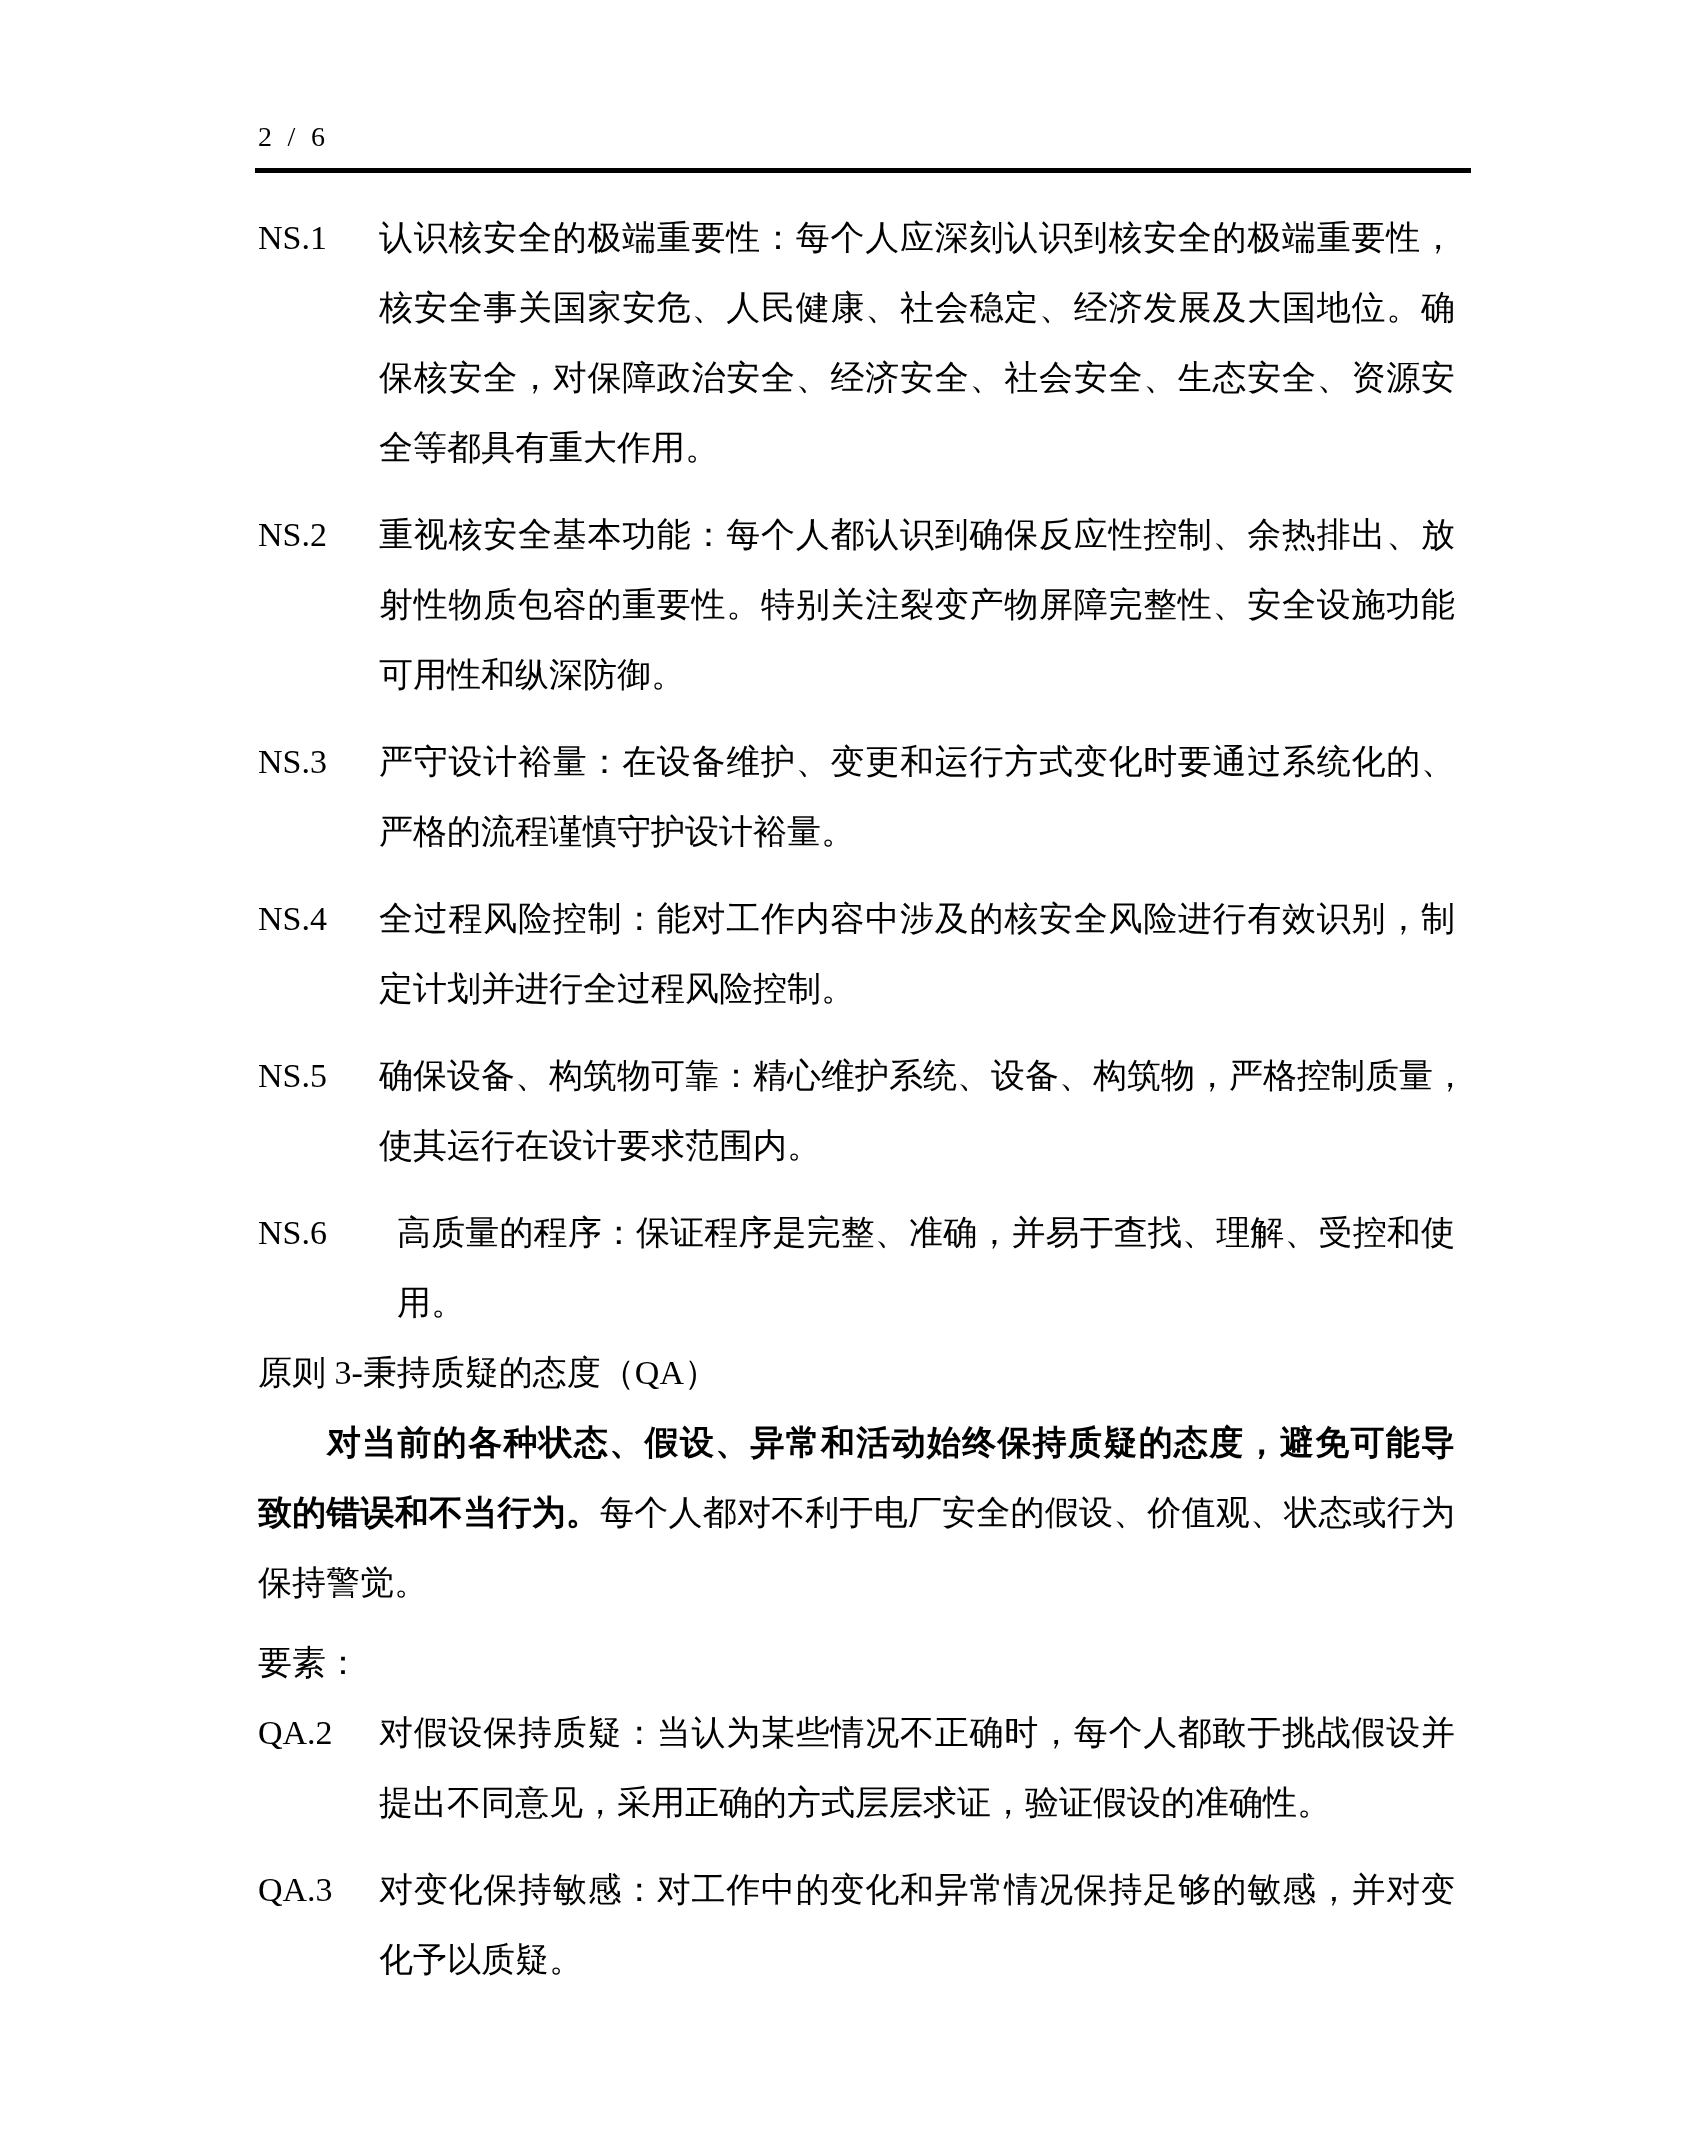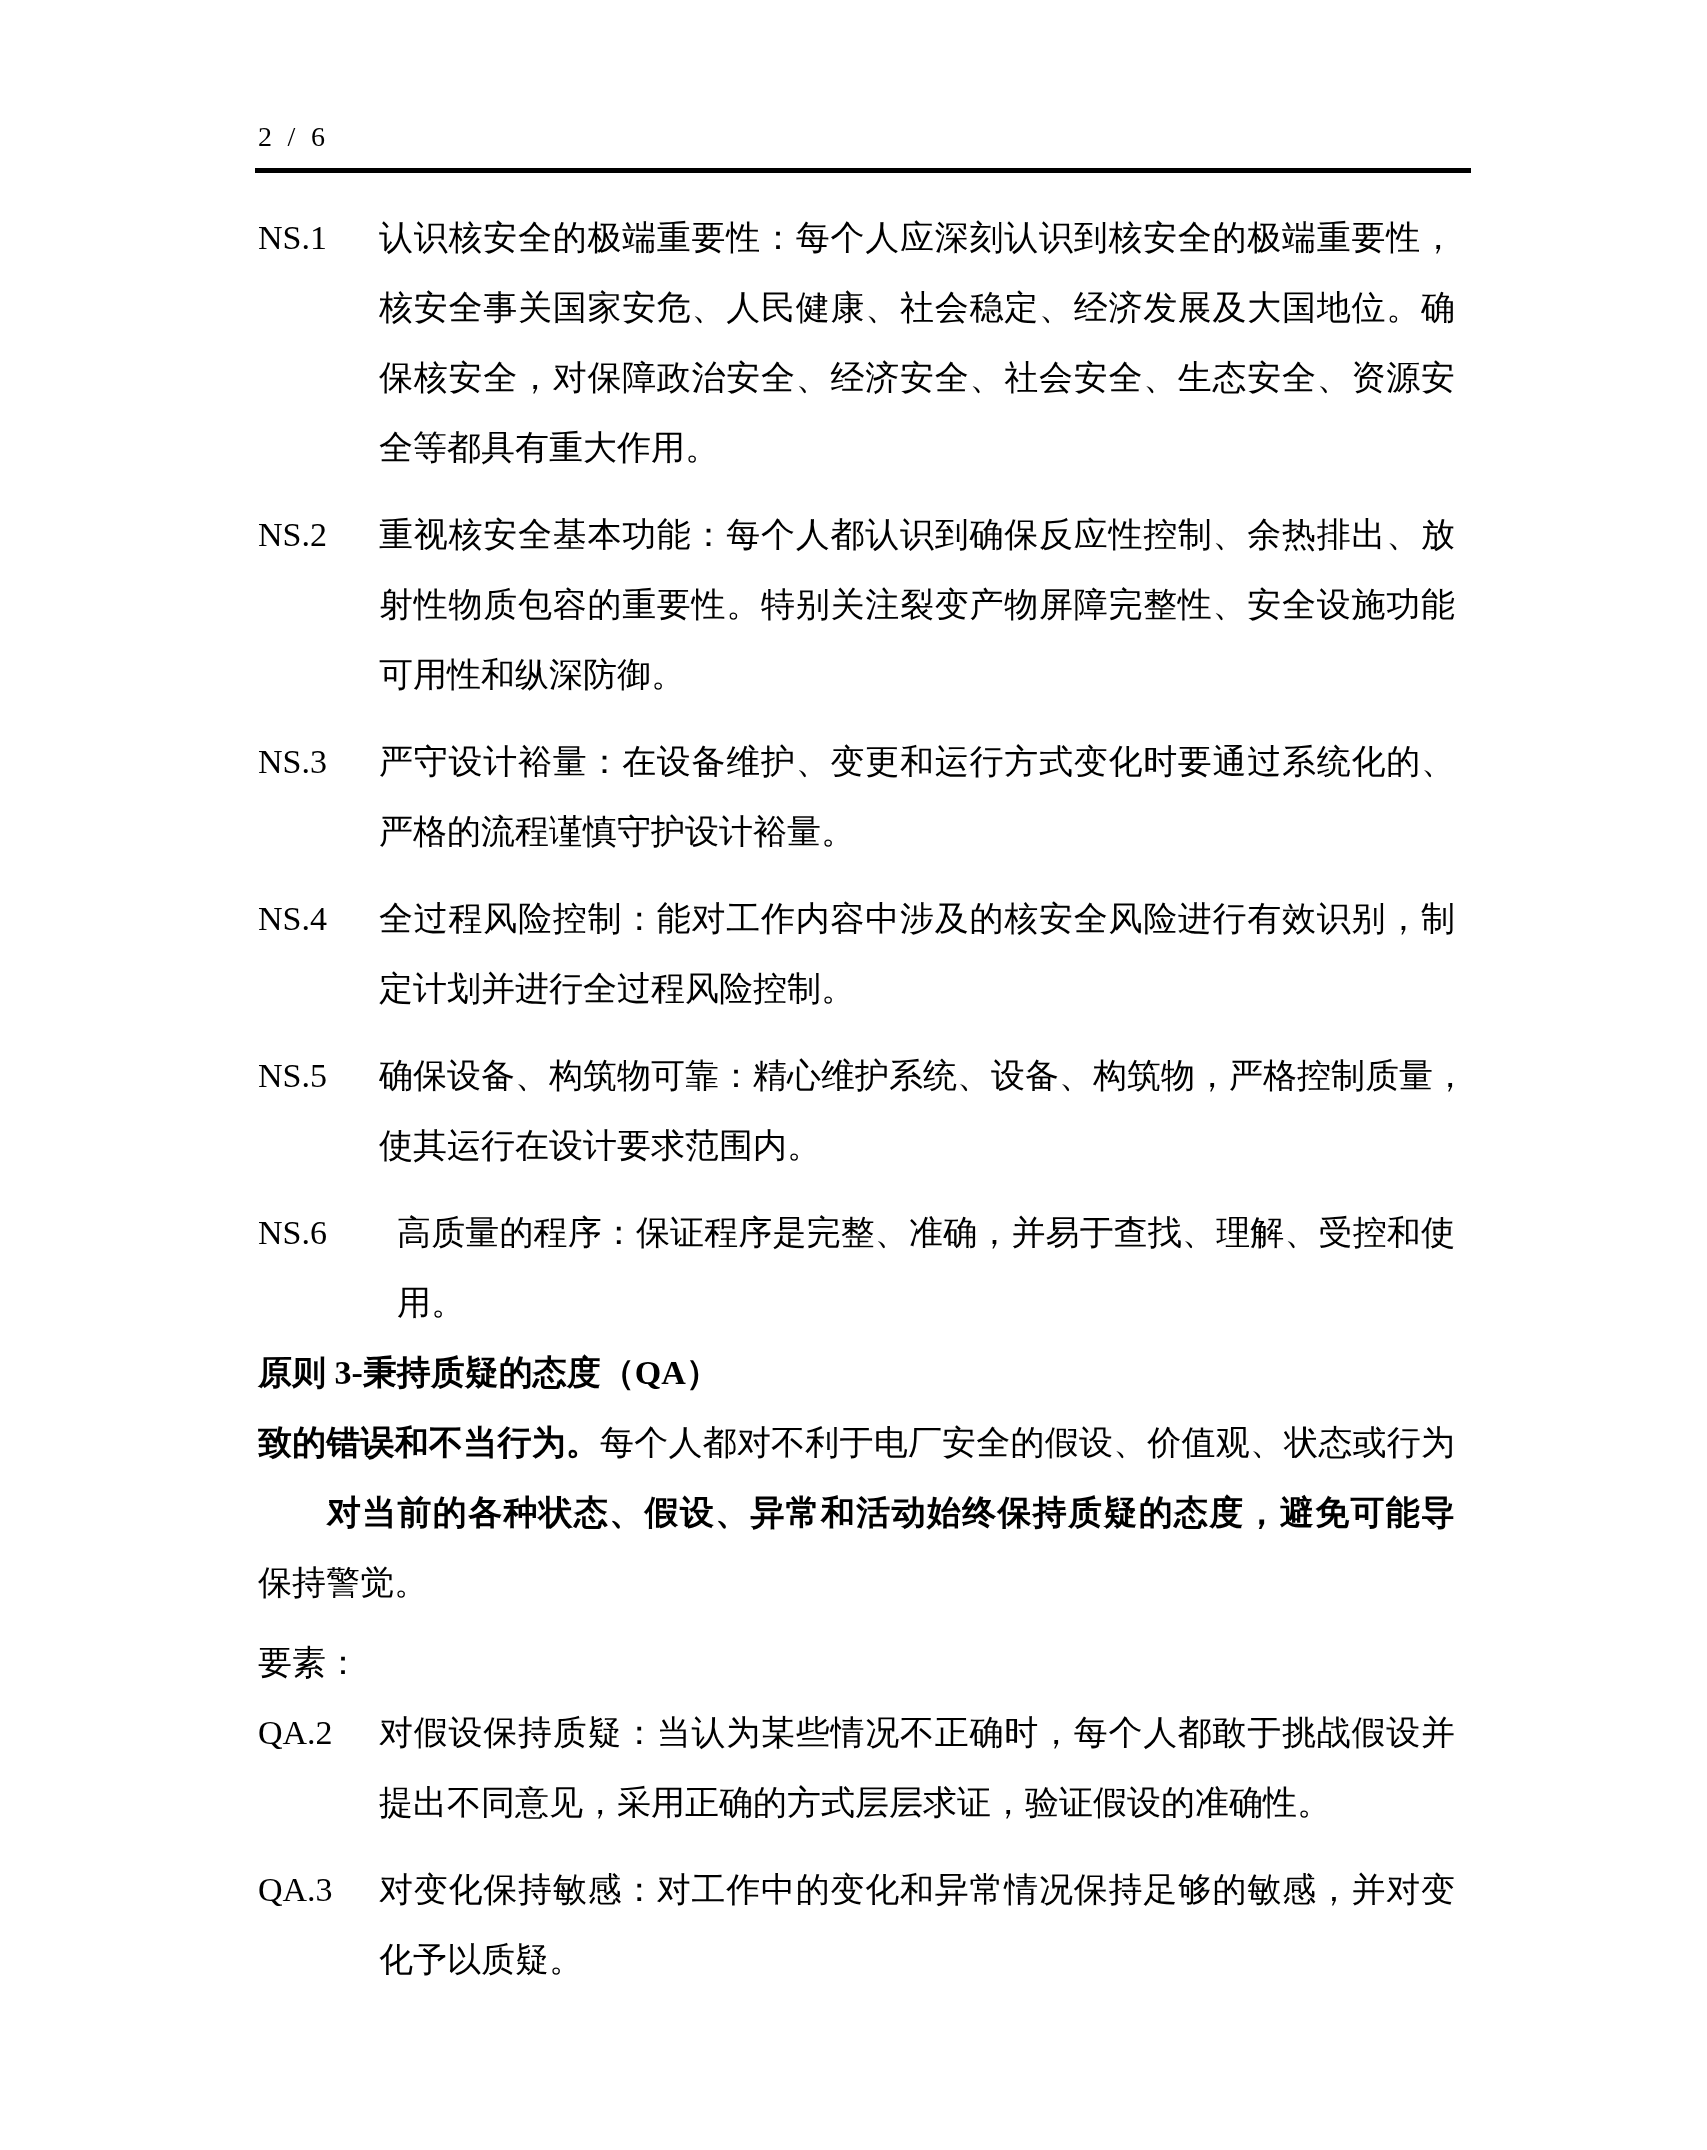--- a/index.html
+++ b/index.html
@@ -58,21 +58,21 @@
     text-align-last: justify;
   }
   
   .ll {
     white-space: nowrap;
     text-align: left;
     text-align-last: left;
   }
   .ns-list .item:last-child { margin-bottom: 0; gap: 18px; }
   .heading {
-    font-weight: bold;
+    font-weight: normal;
   }
   .para .pl1 { text-indent: 69px; }
   .para b { font-weight: bold; }
   .elements { margin-top: 10.8px; text-align: right; }
   .qa-list .item:nth-child(3) { margin-top: 47px; }
 </style>
 </head>
 <body>
 
 <div class="page">
@@ -124,22 +124,22 @@
           <div class="txt">
             <div class="tl">高质量的程序：保证程序是完整、准确，并易于查找、理解、受控和使</div>
             <div class="ll">用。</div>
           </div>
         </div>
       </div>
 
     <div class="heading ll">原则 3-秉持质疑的态度（QA）</div>
 
     <div class="para" id="para">
+        <div class="tl pl1"><b>对当前的各种状态、假设、异常和活动始终保持质疑的态度，避免可能导</b></div>
         <div class="tl"><b>致的错误和不当行为。</b><span>每个人都对不利于电厂安全的假设、价值观、状态或行为</span></div>
-        <div class="tl pl1"><b>对当前的各种状态、假设、异常和活动始终保持质疑的态度，避免可能导</b></div>
         <div class="ll"><span>保持警觉。</span></div>
       </div>
 
     <div class="elements ll">要素：</div>
 
     <div class="qa-list" id="qa-list">
         <div class="item">
           <div class="lbl">QA.2</div>
           <div class="txt">
             <div class="tl">对假设保持质疑：当认为某些情况不正确时，每个人都敢于挑战假设并</div>

